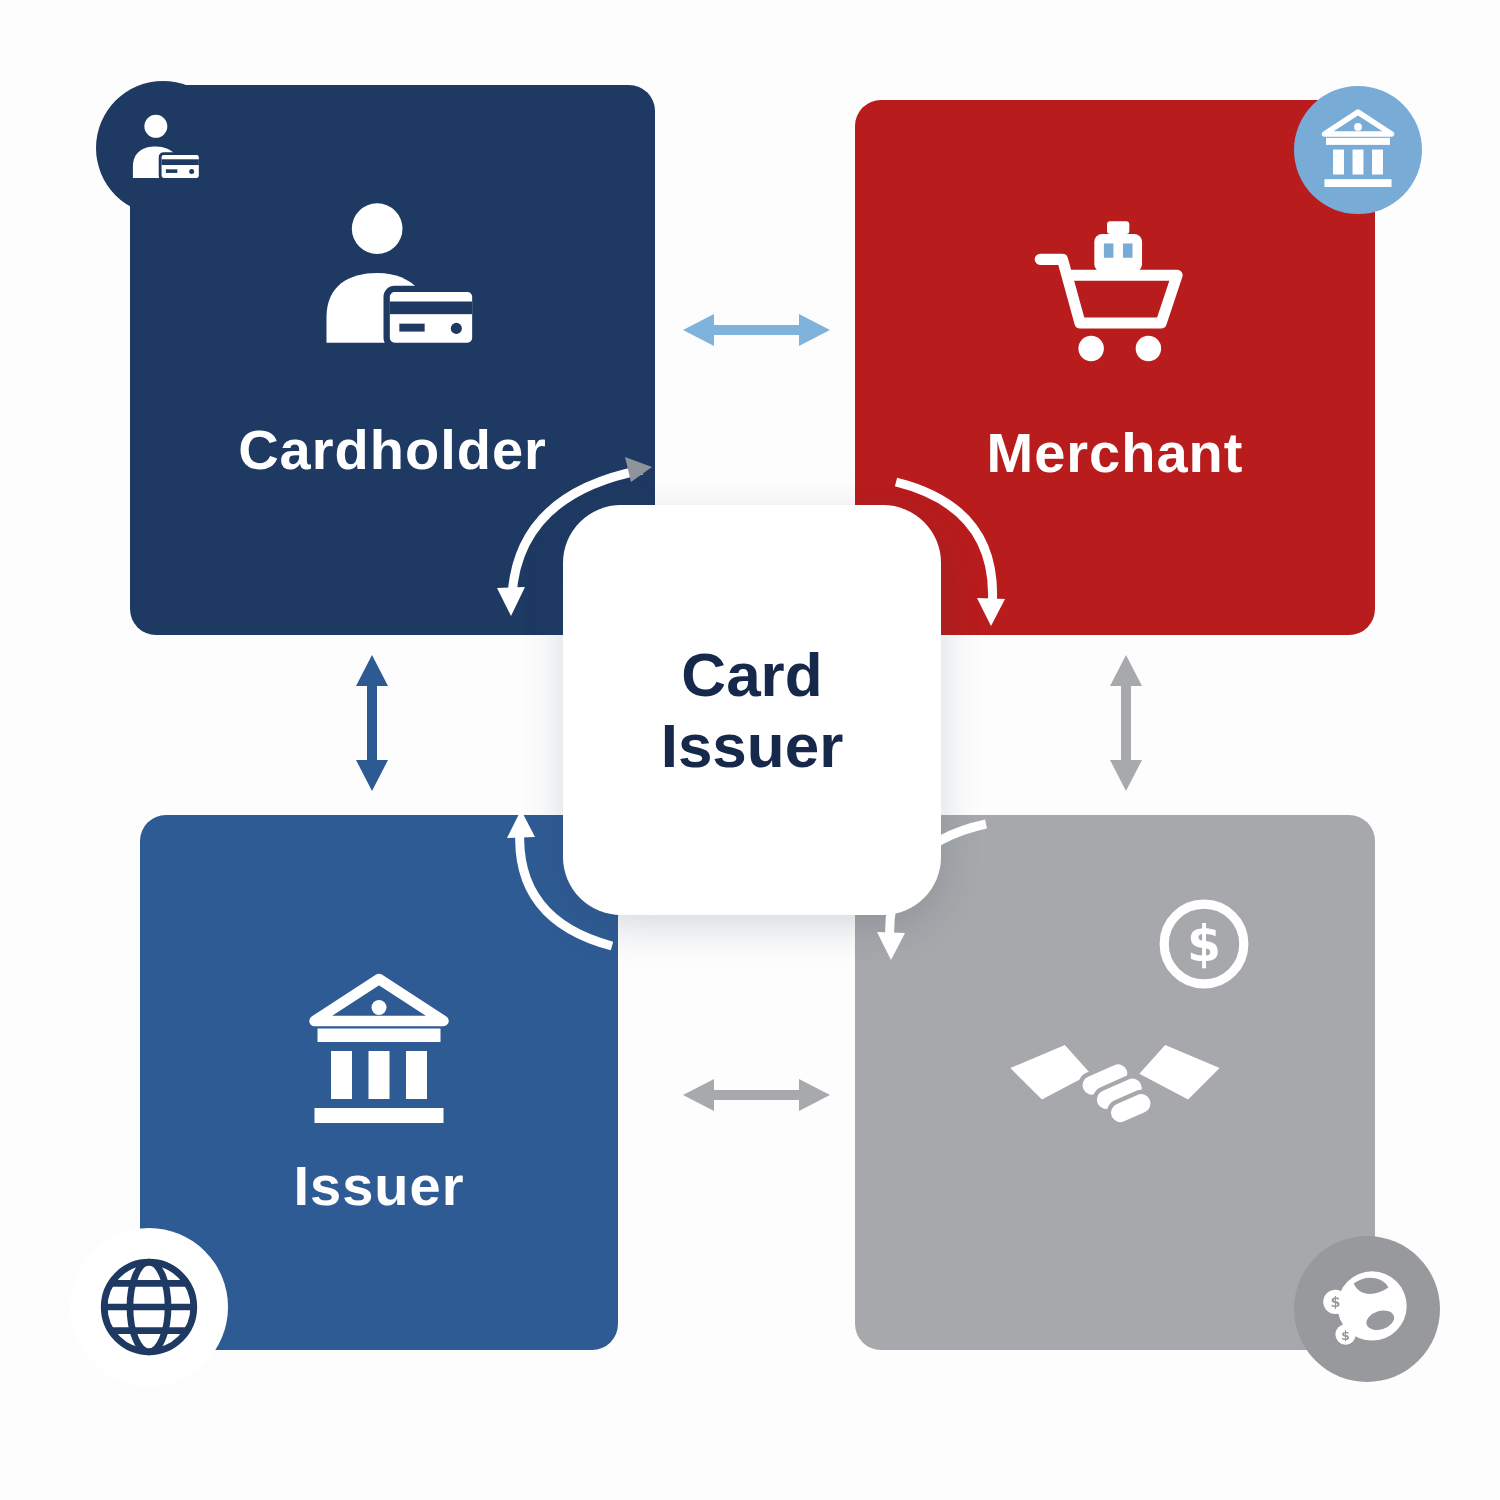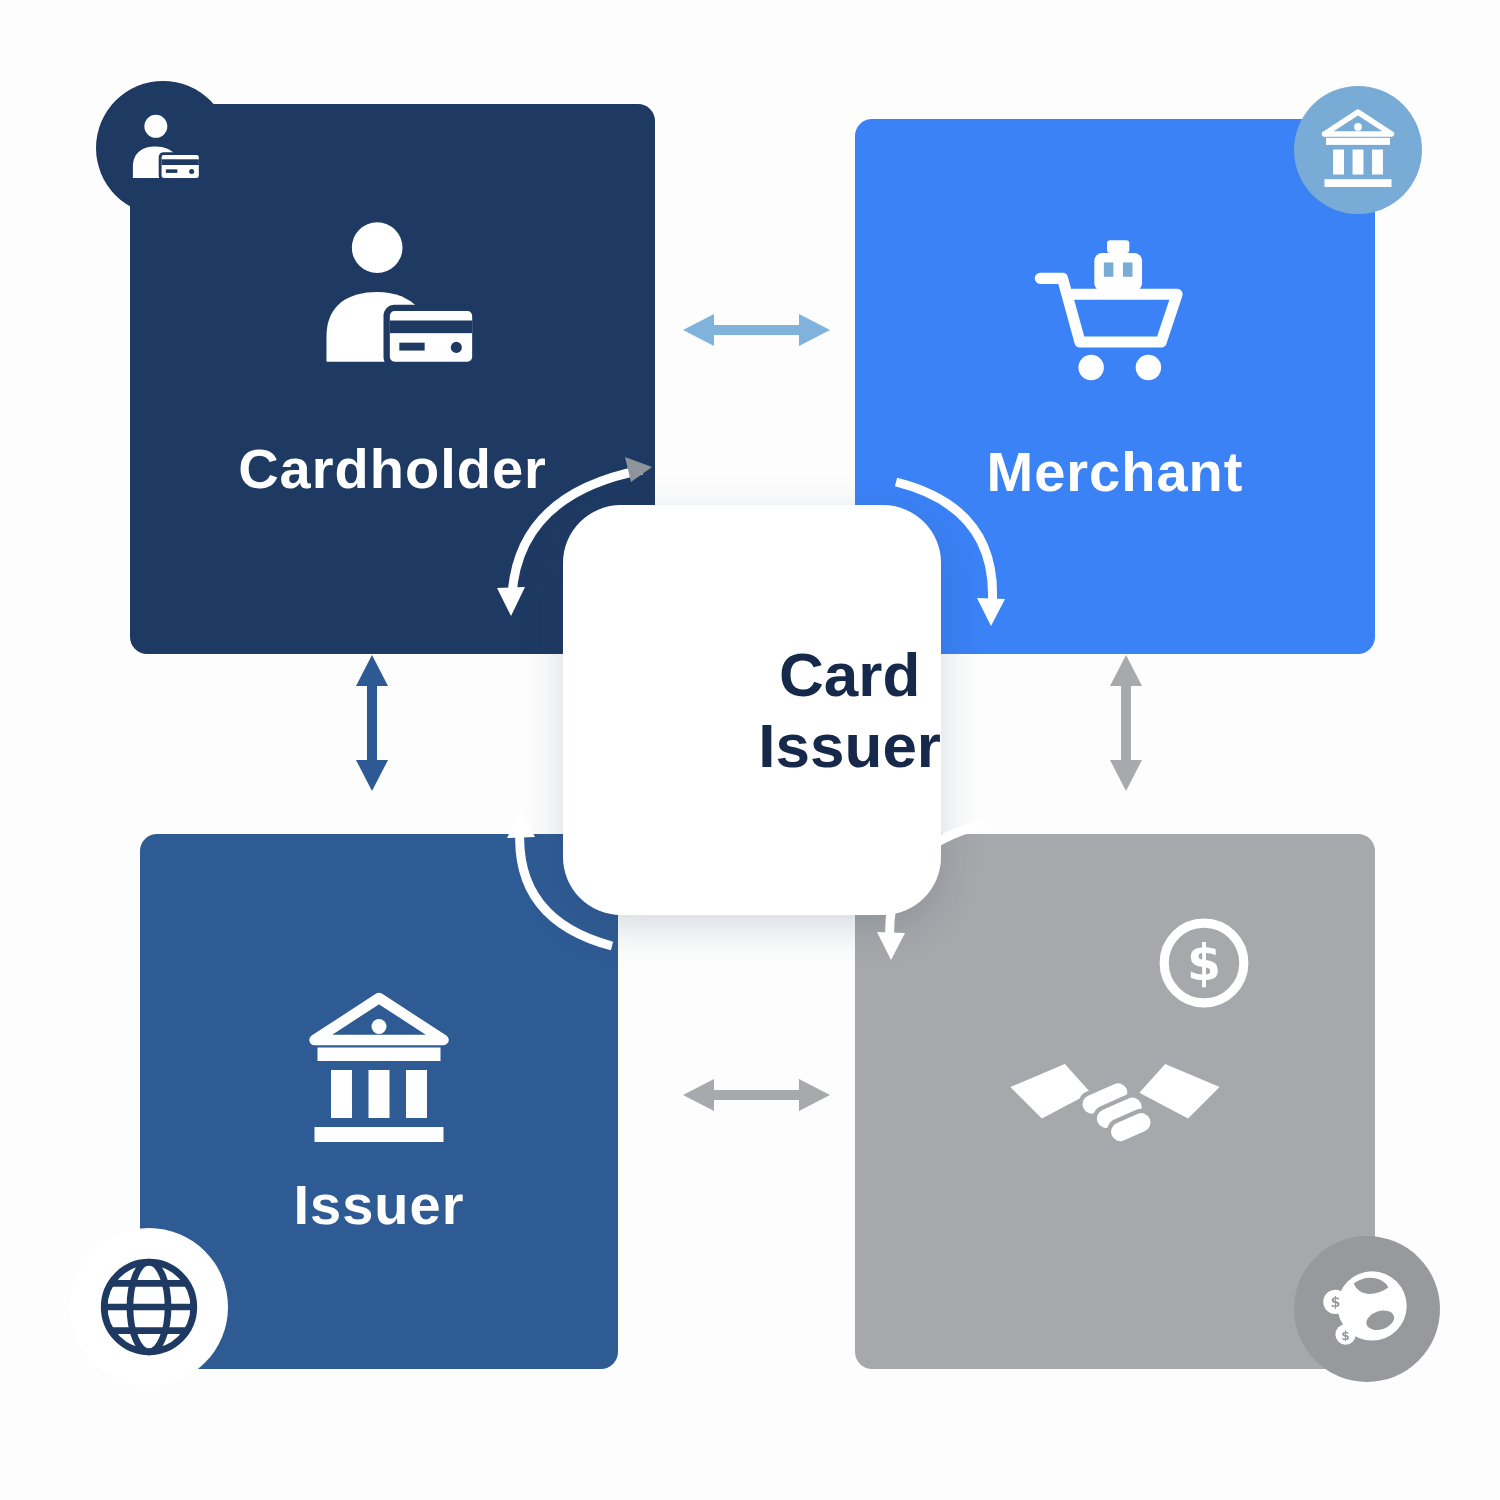--- a/index.html
+++ b/index.html
@@ -8,25 +8,24 @@
     width: 1500px;
     height: 1500px;
     background: #fdfdfd;
     overflow: hidden;
     font-family: "Liberation Sans", sans-serif;
   }
 
   
   .node {
     position: absolute;
-    border-radius: 17px;
-    margin-top: 19px;
+    border-radius: 26px;
   }
   .node-cardholder { left: 130px; top: 85px;  width: 525px; height: 550px; background: #1e3a63; }
-  .node-merchant   { left: 855px; top: 100px; width: 520px; height: 535px; background: #3b82f6; }
+  .node-merchant   { left: 855px; top: 100px; width: 520px; height: 535px; background: #b91c1c; }
   .node-issuer     { left: 140px; top: 815px; width: 478px; height: 535px; background: #2f5b94; }
   .node-acquirer   { left: 855px; top: 815px; width: 520px; height: 535px; background: #a6a8ab; }
 
   .node-label {
     position: absolute;
     left: 0; right: 0;
     text-align: center;
     color: #ffffff;
     font-weight: bold;
     font-size: 56px;
@@ -48,21 +47,21 @@
   .center-card {
     position: absolute;
     left: 563px; top: 505px;
     width: 378px; height: 410px;
     background: #ffffff;
     border-radius: 58px;
     box-shadow: 0 12px 40px rgba(40,60,90,0.18);
     z-index: 4;
     display: flex;
     align-items: center;
-    justify-content: flex-end;
+    justify-content: center;
   }
   .center-text {
     text-align: center;
     color: #16294a;
     font-weight: bold;
     font-size: 62px;
     line-height: 1.15;
   }
 
   

